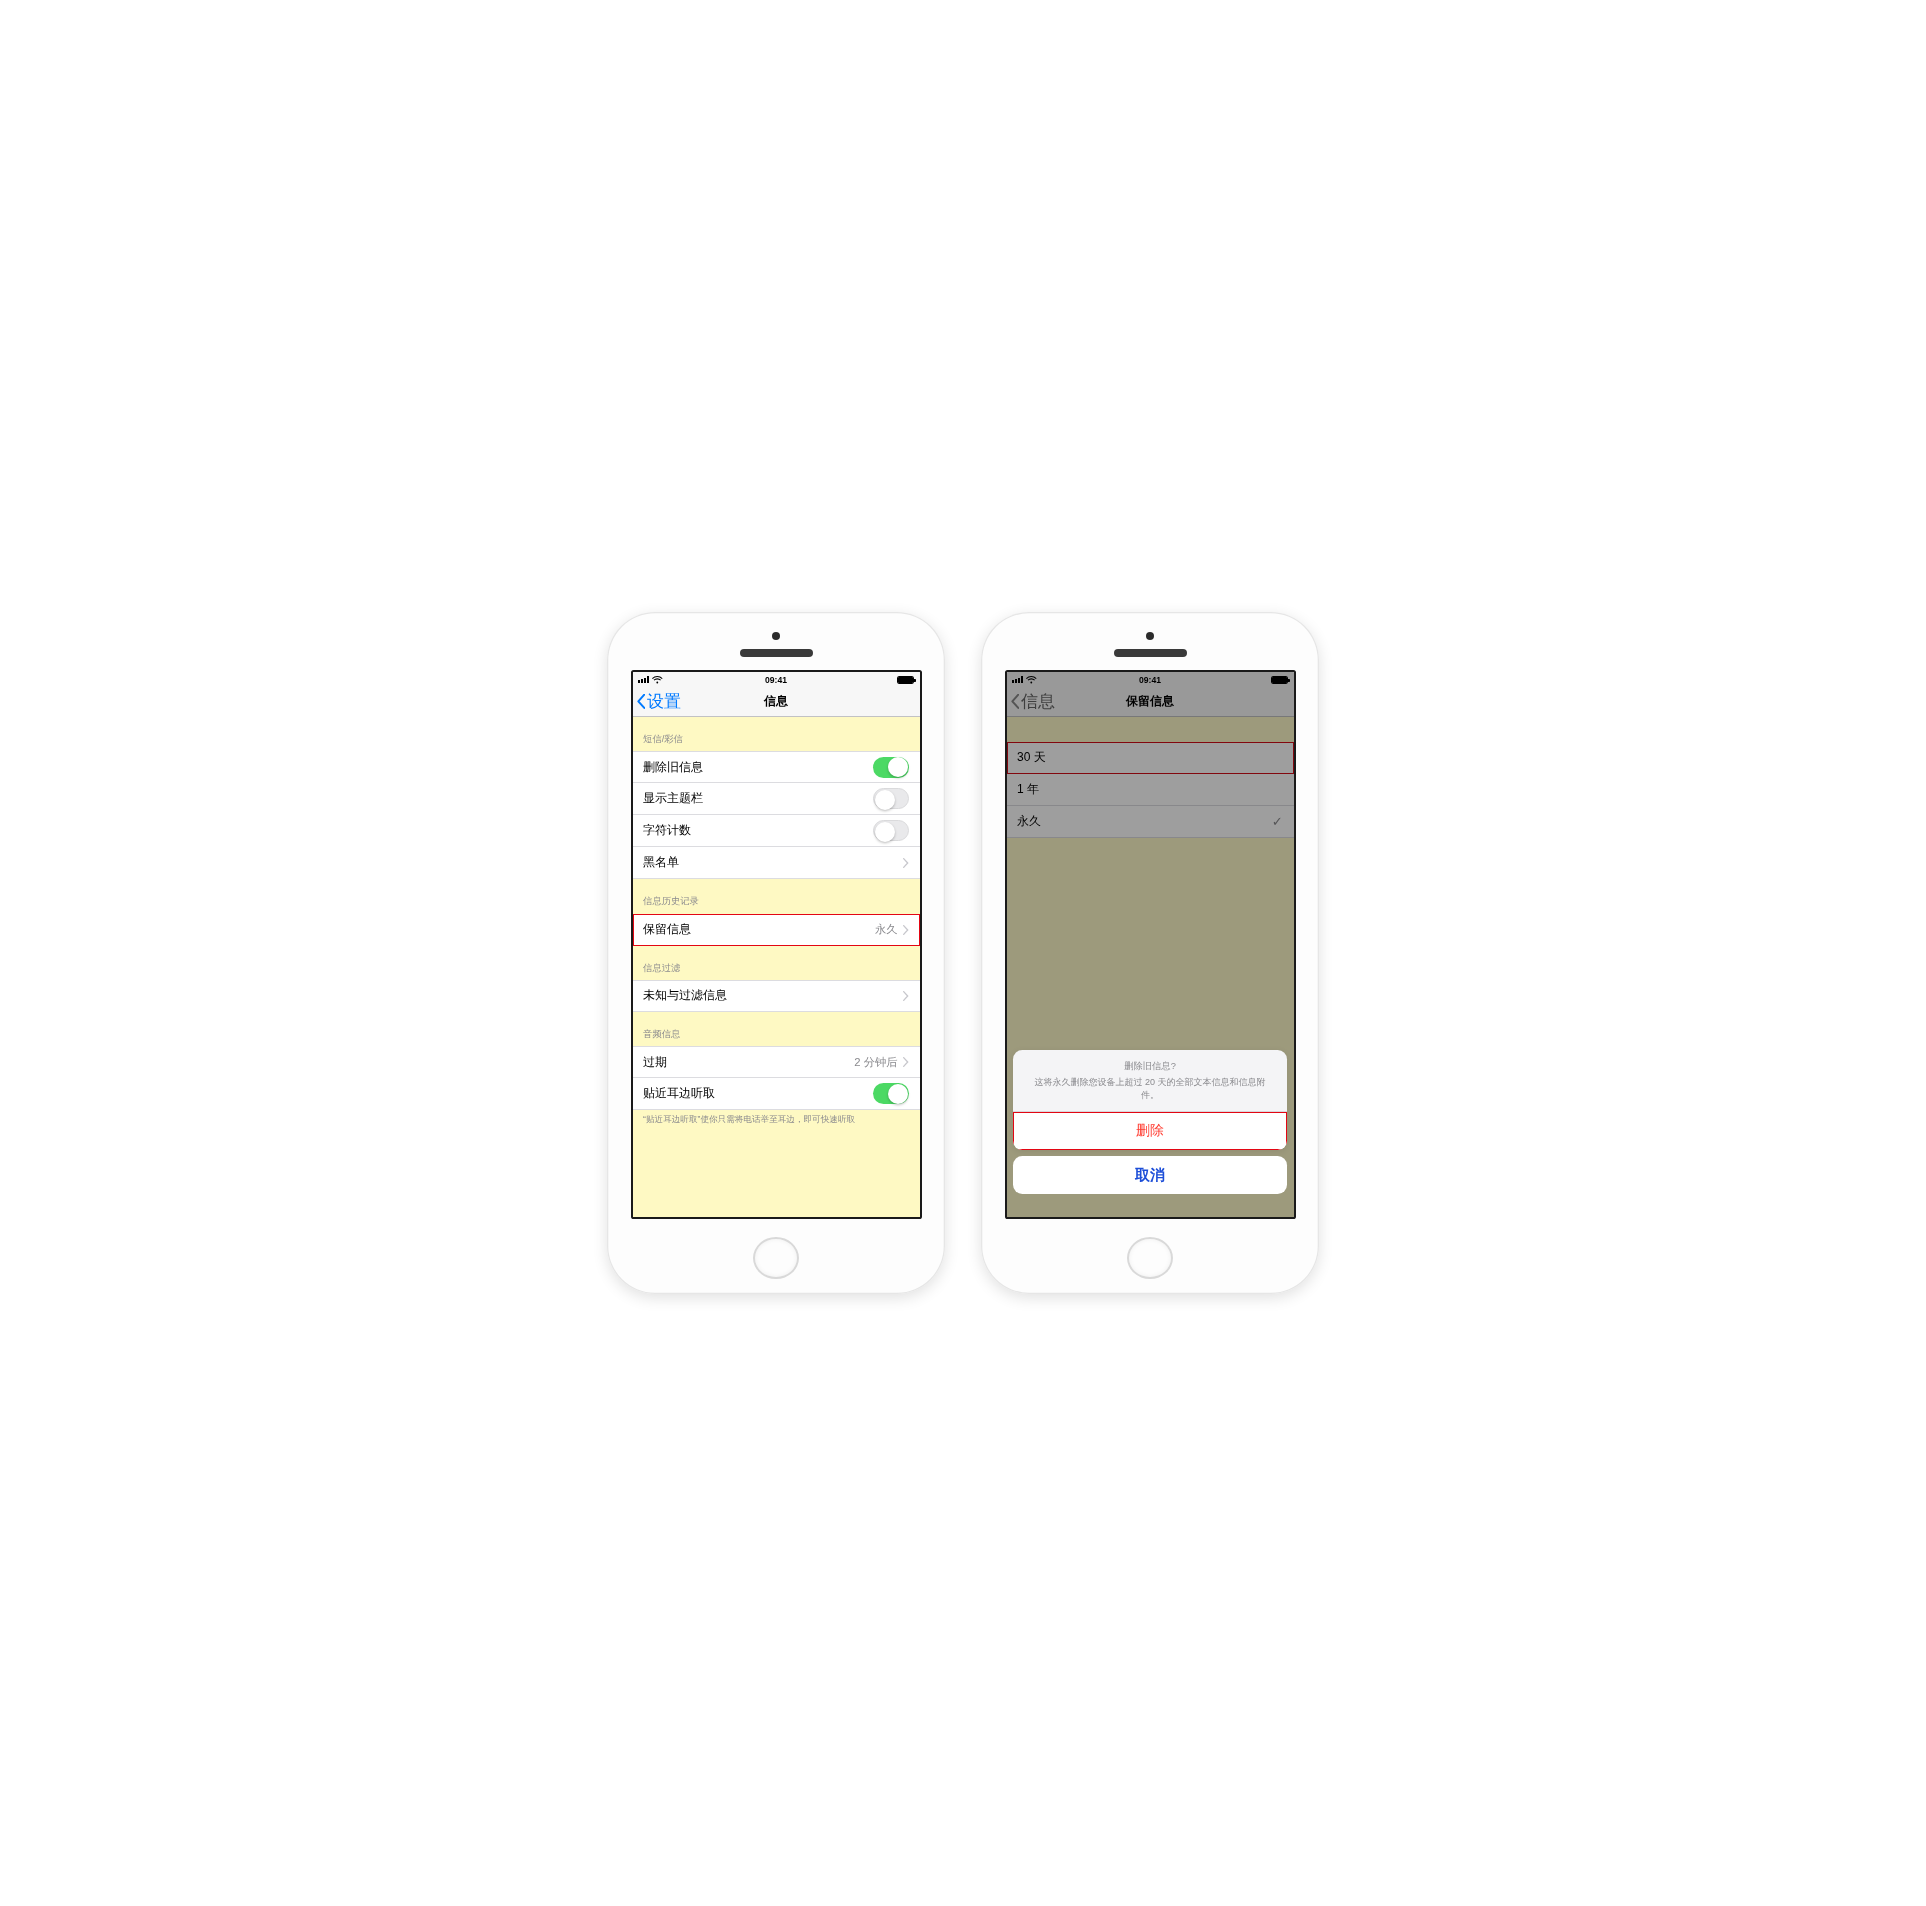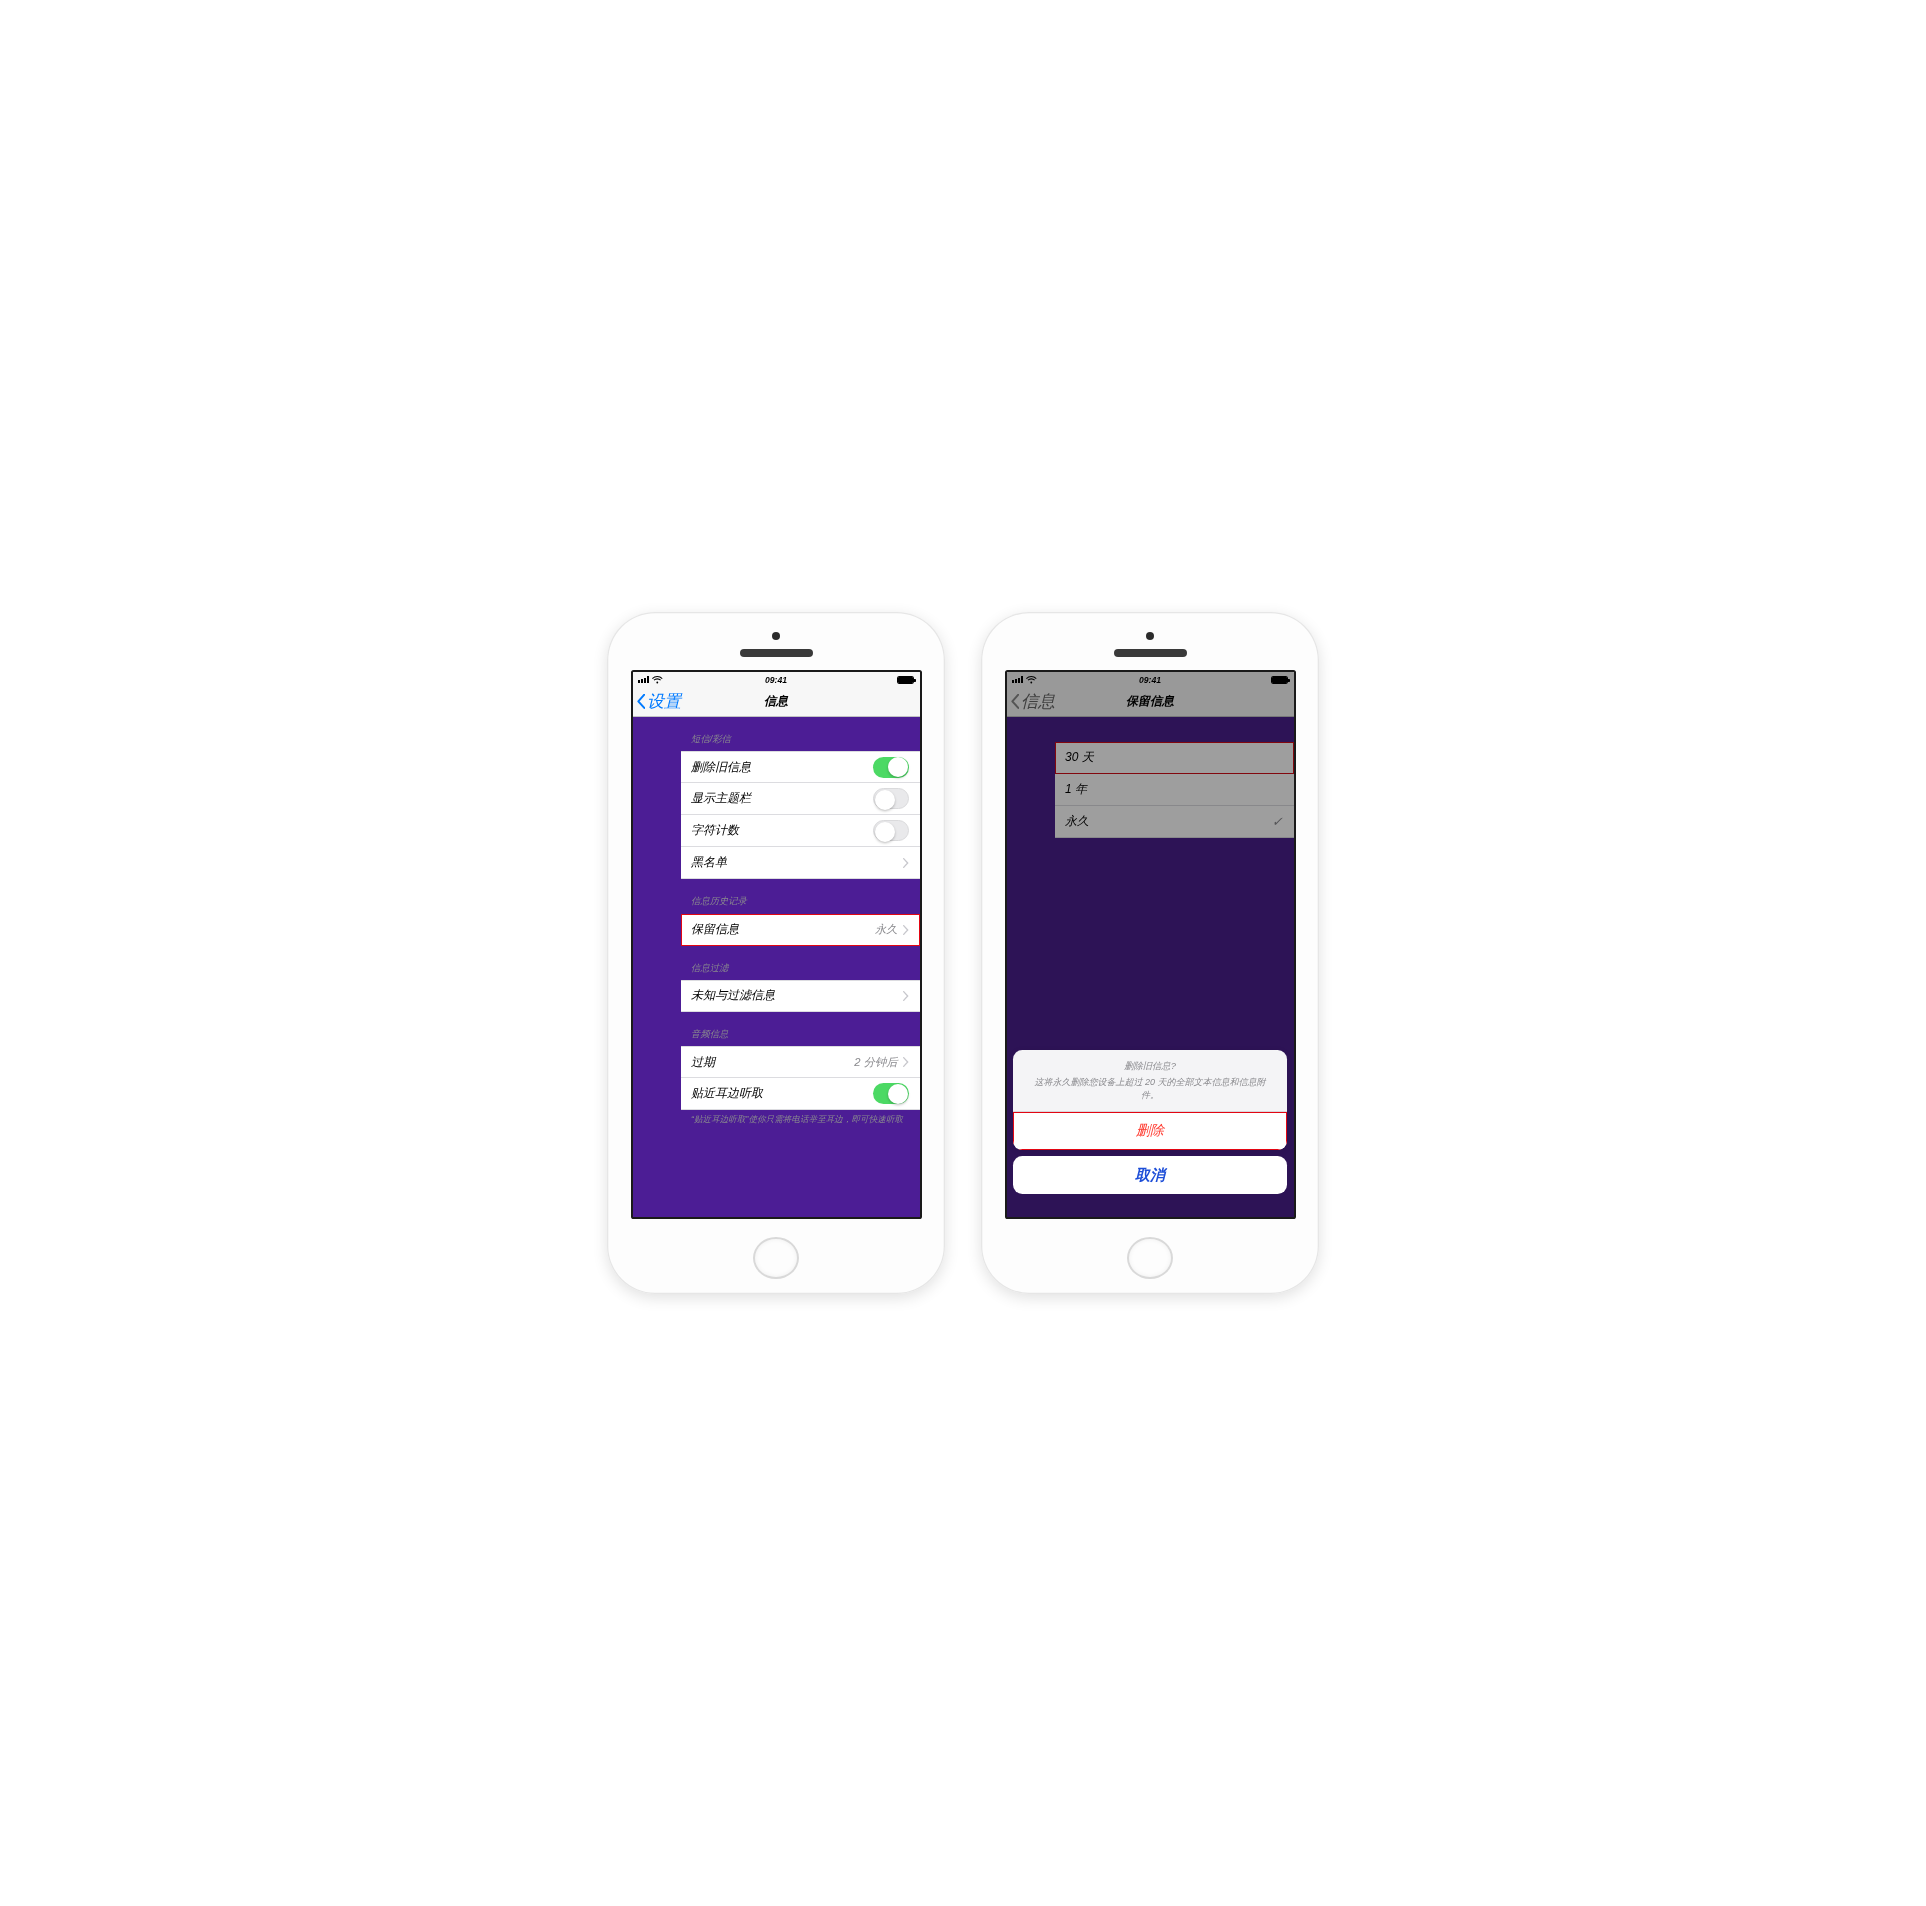--- a/index.html
+++ b/index.html
@@ -44,21 +44,20 @@
     .screen {
       width: 291px;
       height: 604px;
       border: 2px solid #1a1a1a;
       border-radius: 2.6px;
       background: #efeff4;
       overflow: hidden;
       display: flex;
       flex-direction: column;
       position: relative;
-      font-style: italic;
     }
     .home-btn {
       width: 46px; height: 46px;
       border-radius: 50%;
       border: 2.6px solid #d9d9d9;
       margin-top: 18.5px;
       box-shadow: inset 0 0 5.3px rgba(0,0,0,0.06);
     }
 
     
@@ -100,21 +99,21 @@
     }
     .nav-title { font-size: 12px; font-weight: 600; color:#000; }
     .nav-back {
       position: absolute; left: 4px; top: 0; bottom: 0;
       display: flex; align-items: center; gap: 2px;
       color: #007aff; font-size: 17px;
     }
     .nav-back svg { display:block; }
 
     
-    .content { flex: 1; overflow: hidden; background:#4c1d95;padding-left:48px; }
+    .content { flex: 1; overflow: hidden; background:#fef9c3; }
     .section-header {
       font-size: 9.3px; color: #8a8a8e;
       padding: 16px 10.6px 5.3px 10.6px;
     }
     .cell {
       background: #fff;
       height: 32px;
       display: flex; align-items: center;
       padding: 0 10.6px;
       border-bottom: 0.7px solid #dcdce0;

